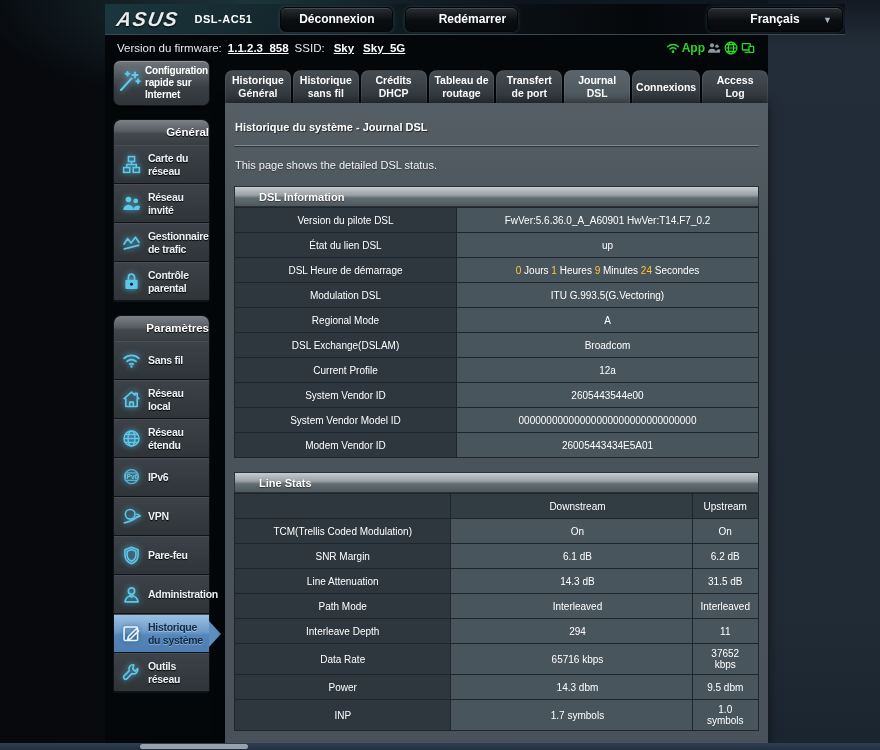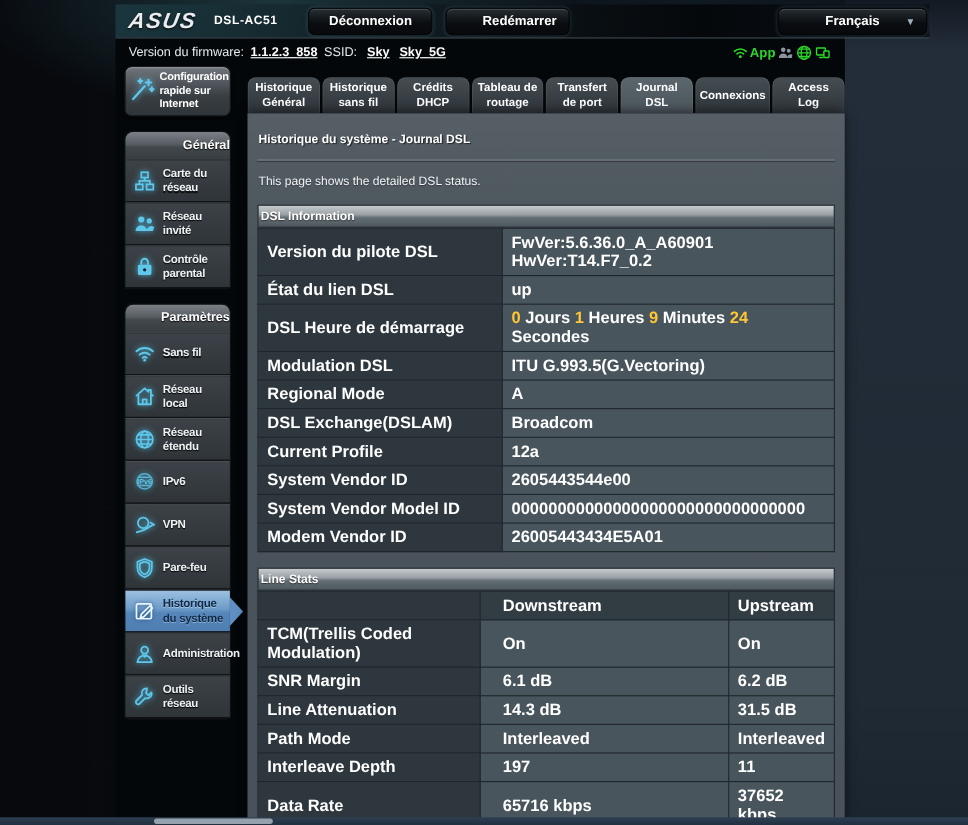--- a/index.html
+++ b/index.html
@@ -66,26 +66,26 @@
   .tab{flex:1;border-radius:8px 8px 0 0;display:flex;align-items:center;justify-content:center;text-align:center;
     background:linear-gradient(#454c52,#343b41 70%,#2e353b);color:#fff;font-size:10.5px;font-weight:bold;
     line-height:1.2;padding:2px 3px;cursor:pointer;border:1px solid rgba(255,255,255,.07);border-bottom:none;box-sizing:border-box;}
   .tab.active{background:linear-gradient(#5b656c,#4b555c);}
   
   .panel{position:absolute;left:225px;top:103px;width:543px;height:642px;box-sizing:border-box;overflow:hidden;
     background:linear-gradient(180deg,#565f66,#4a545b 130px,#49525a);padding:12px 9px 0 9px;box-shadow:0 0 10px rgba(0,0,0,.6);}
   .page-title{font-size:11px;font-weight:bold;color:#fff;margin:6px 0 12px 1px;text-shadow:1px 1px 1px rgba(0,0,0,.6);}
   .title-divider{height:1px;background:#7e878d;box-shadow:0 1px 1px rgba(0,0,0,.5);}
   .page-desc{font-size:11px;color:#f2f5f7;margin:13px 1px 15px 1px;text-shadow:0 1px 1px rgba(0,0,0,.4);}
-  .table-header{height:21px;line-height:21px;padding-left:2px;font-size:11px;font-weight:bold;color:#fff;box-sizing:border-box;
+  .table-header{height:21px;line-height:21px;padding-left:24px;font-size:11px;font-weight:bold;color:#fff;box-sizing:border-box;
     text-shadow:0 1px 1px #333;border:1px solid #2a3136;
     background:linear-gradient(180deg,#c6cbce 0%,#9aa2a7 42%,#626c73 58%,#4e585f 100%);}
   table.data{width:100%;border-collapse:collapse;margin:0 0 14px 0;border:1px solid #232a2f;border-top:none;}
-  table.data td,table.data th{border:1px solid #1e262b;font-size:15px;color:#fff;padding:4px 8px;height:16px;
-    font-weight:bold;text-align:left;}
+  table.data td,table.data th{border:1px solid #1e262b;font-size:10px;color:#fff;padding:4px 8px;height:16px;
+    font-weight:normal;text-align:center;}
   td.lbl{width:205px;background:#2d373d;}
   td.val{background:#48555c;}
   td.corner{background:#2d373d;}
   th.colhead{background:#313c43;font-weight:bold;text-align:center;}
   table.line td.down,table.line th.down{width:218px;padding-left:20px;}
   .hl{color:#ffc735;}
   
   .bottom-bar{position:absolute;left:0;top:743px;width:880px;height:7px;
     background:linear-gradient(#2e3f52,#223040);}
   .bottom-thumb{position:absolute;left:140px;top:1px;width:108px;height:5px;border-radius:3px;background:#95a1ac;}
@@ -193,20 +193,31 @@
                   <circle cx="16.8" cy="9" r="2.7"></circle>
                   <path d="M13.8 19.5a5.2 5.2 0 0 1 8.2-4.2l-1.5 4.2z"></path>
                 </g>
               </svg>
             </span>
             <span class="lbl">Réseau invité</span>
           </div>
           <div class="side-item">
             <span class="icon">
               <svg viewBox="0 0 24 24">
+                <g fill="none" stroke="currentColor" stroke-width="2" stroke-linejoin="round">
+                  <path d="M3 14.5l4.5-7 4 5L16.5 6l4.5 6.5"></path>
+                  <path d="M3 19.5L21 15"></path>
+                </g>
+              </svg>
+            </span>
+            <span class="lbl">Gestionnaire de trafic</span>
+          </div>
+          <div class="side-item">
+            <span class="icon">
+              <svg viewBox="0 0 24 24">
                 <path fill="currentColor" stroke="none" d="M6.5 10h11a1.5 1.5 0 0 1 1.5 1.5V19a1.5 1.5 0 0 1-1.5 1.5h-11A1.5 1.5 0 0 1 5 19v-7.5A1.5 1.5 0 0 1 6.5 10z"></path>
                 <path fill="none" stroke="currentColor" stroke-width="2" d="M8.5 10V7.2a3.5 3.5 0 0 1 7 0V10"></path>
                 <circle cx="12" cy="15.2" r="1.7" fill="#0c2330" stroke="none"></circle>
               </svg>
             </span>
             <span class="lbl">Contrôle parental</span>
           </div>
         </div>
         <div class="side-section">
           <div class="side-header">Paramètres avancés</div>
@@ -275,42 +286,42 @@
             <span class="icon">
               <svg viewBox="0 0 24 24">
                 <g fill="none" stroke="currentColor" stroke-width="1.8" stroke-linejoin="round">
                   <path d="M12 2.5l7.5 2.8v6.2c0 4.8-3 8.3-7.5 9.9-4.5-1.6-7.5-5.1-7.5-9.9V5.3z"></path>
                   <path d="M12 5.2l5 1.9v4.4c0 3.3-2 5.8-5 7-3-1.2-5-3.7-5-7V7.1z"></path>
                 </g>
               </svg>
             </span>
             <span class="lbl">Pare-feu</span>
           </div>
-          <div class="side-item selected">
-            <span class="icon">
-              <svg viewBox="0 0 24 24">
-                <g fill="none" stroke="currentColor" stroke-width="1.8" stroke-linejoin="round">
-                  <rect x="3.5" y="4.5" width="15.5" height="15.5" rx="1.5"></rect>
-                  <path d="M8.5 15.5l9-9 2.5 2.5-9 9-3.5 1z"></path>
-                </g>
-              </svg>
-            </span>
-            <span class="lbl">Historique du système</span>
-          </div>
           <div class="side-item">
             <span class="icon">
               <svg viewBox="0 0 24 24">
                 <g fill="none" stroke="currentColor" stroke-width="1.9">
                   <circle cx="12" cy="8" r="3.6"></circle>
                   <path d="M4.5 20.5c.7-4.3 3.8-6.8 7.5-6.8s6.8 2.5 7.5 6.8z" stroke-linejoin="round"></path>
                   <path d="M9.5 12.6L12 15l2.5-2.4"></path>
                 </g>
               </svg>
             </span>
             <span class="lbl">Administration</span>
+          </div>
+          <div class="side-item selected">
+            <span class="icon">
+              <svg viewBox="0 0 24 24">
+                <g fill="none" stroke="currentColor" stroke-width="1.8" stroke-linejoin="round">
+                  <rect x="3.5" y="4.5" width="15.5" height="15.5" rx="1.5"></rect>
+                  <path d="M8.5 15.5l9-9 2.5 2.5-9 9-3.5 1z"></path>
+                </g>
+              </svg>
+            </span>
+            <span class="lbl">Historique du système</span>
           </div>
           <div class="side-item">
             <span class="icon">
               <svg viewBox="0 0 24 24">
                 <path fill="none" stroke="currentColor" stroke-width="1.9" stroke-linejoin="round" d="M14.5 3.2a5 5 0 0 0-5.2 6.9L3.6 15.8a2.3 2.3 0 0 0 3.3 3.3l5.6-5.8a5 5 0 0 0 6.6-5.9l-3 3-2.6-2.6z"></path>
               </svg>
             </span>
             <span class="lbl">Outils réseau</span>
           </div>
         </div>
@@ -402,21 +413,21 @@
             <td class="val down">14.3 dB</td>
             <td class="val">31.5 dB</td>
           </tr>
           <tr>
             <td class="lbl">Path Mode</td>
             <td class="val down">Interleaved</td>
             <td class="val">Interleaved</td>
           </tr>
           <tr>
             <td class="lbl">Interleave Depth</td>
-            <td class="val down">197</td>
+            <td class="val down">294</td>
             <td class="val">11</td>
           </tr>
           <tr>
             <td class="lbl">Data Rate</td>
             <td class="val down">65716 kbps</td>
             <td class="val">37652 kbps</td>
           </tr>
           <tr>
             <td class="lbl">Power</td>
             <td class="val down">14.3 dbm</td>

